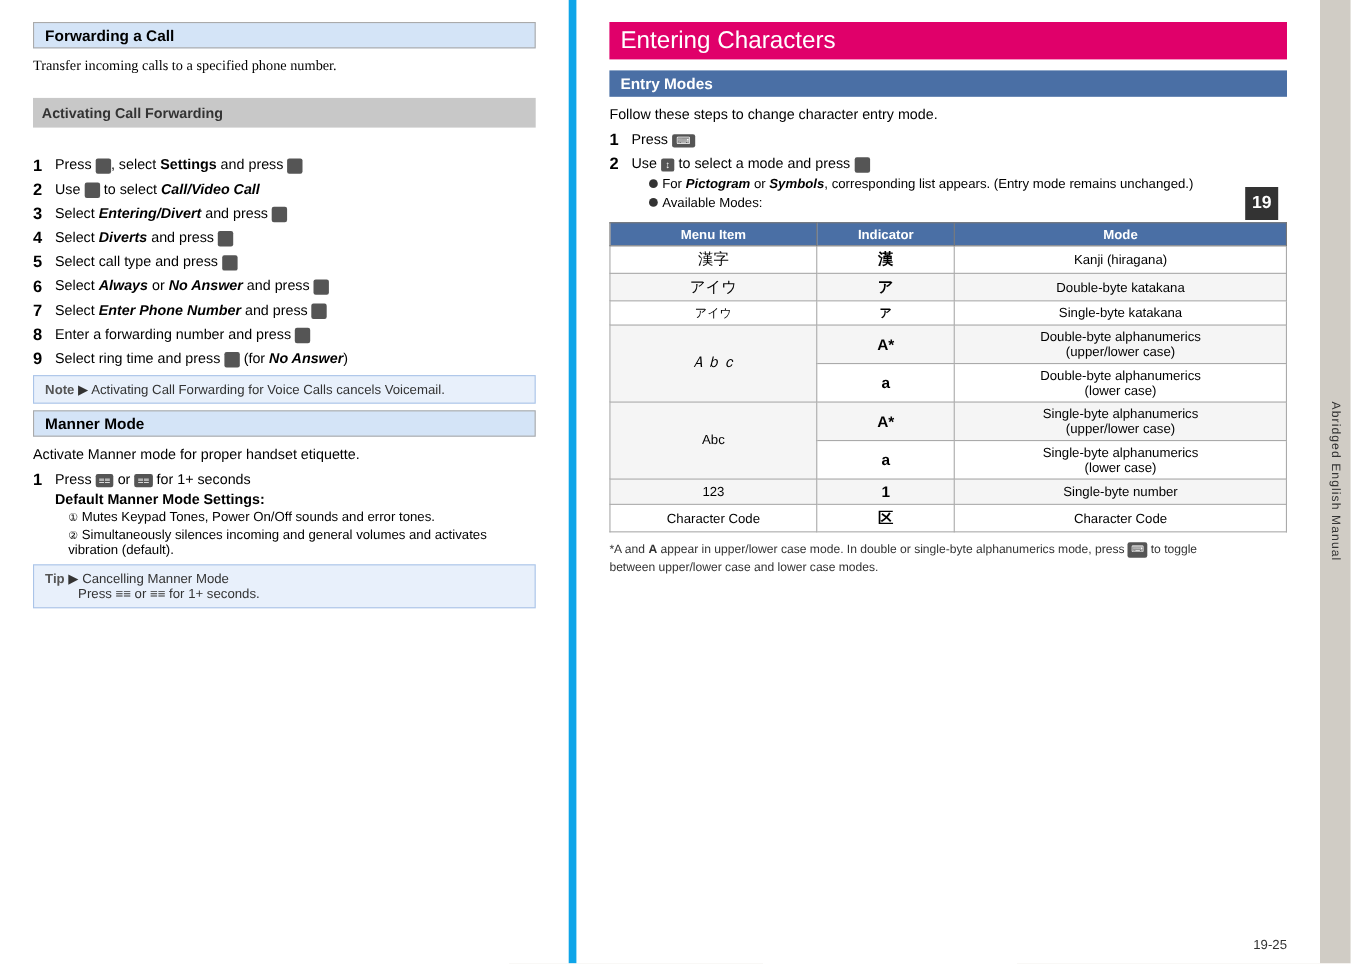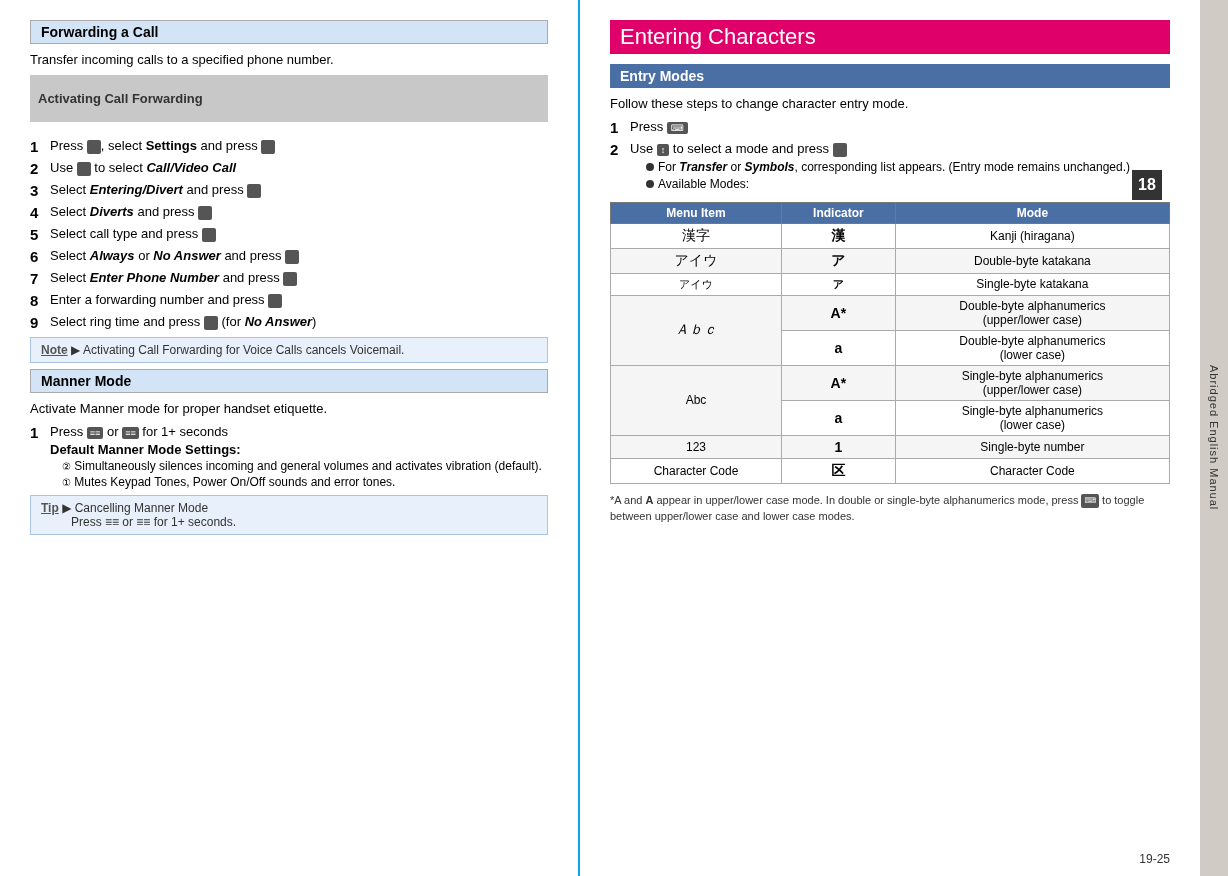--- a/index.html
+++ b/index.html
@@ -15,23 +15,23 @@
 
     .page-container {
       width: 1228px;
       height: 876px;
       background: white;
       display: flex;
       flex-direction: column;
     }
 
     .left-panel {
-      width: 580px;
+      width: 524px;
       padding: 20px 30px;
-      border-right: 2px solid #0ea5e9;
+      border-right: 7px solid #0ea5e9;
     }
 
     .right-panel {
       flex: 1;
       padding: 20px 30px;
       position: relative;
     }
 
     .section-header-pink {
       background: #e0006a;
@@ -47,24 +47,24 @@
       color: white;
       padding: 4px 10px;
       font-size: 14px;
       font-weight: bold;
       margin-bottom: 8px;
     }
 
     .subsection-header-gray {
       background: #c8c8c8;
       color: #333;
-      padding: 16px 8px;
+      padding: 6px 8px;
       font-size: 13px;
       font-weight: bold;
-      margin-bottom: 16px;
+      margin-bottom: 26px;
     }
 
     .forwarding-title {
       background: #d4e4f7;
       border: 1px solid #aaa;
       padding: 3px 10px;
       font-size: 14px;
       font-weight: bold;
       color: #000;
       margin-bottom: 8px;
@@ -75,21 +75,20 @@
       border: 1px solid #aac4e8;
       padding: 5px 10px;
       margin: 6px 0;
       font-size: 12px;
       color: #333;
     }
 
     .note-label {
       font-weight: bold;
       color: #555;
-      text-decoration: underline;
     }
 
     .manner-mode-title {
       background: #d4e4f7;
       border: 1px solid #aaa;
       padding: 3px 10px;
       font-size: 14px;
       font-weight: bold;
       color: #000;
       margin-bottom: 8px;
@@ -226,21 +225,21 @@
 <body>
 
 <div class="page-container">
 
 
   <div class="main-body">
 
     <div class="left-panel">
 
       <div class="forwarding-title">Forwarding a Call</div>
-      <div style="font-size:13px;margin-bottom:8px;">Transfer incoming calls to a specified phone number.</div>
+      <div style="font-size:13px;margin-bottom:21px;font-family:Liberation Serif, serif;">Transfer incoming calls to a specified phone number.</div>
 
       <div class="subsection-header-gray">Activating Call Forwarding</div>
 
       <div class="step-block">
         <span class="step-number">1</span>
         <span>Press <span style="display:inline-block;width:14px;height:14px;background:#555;border-radius:2px;vertical-align:middle;"></span>, select <strong>Settings</strong> and press <span style="display:inline-block;width:14px;height:14px;background:#555;border-radius:2px;vertical-align:middle;"></span></span>
       </div>
       <div class="step-block">
         <span class="step-number">2</span>
         <span>Use <span style="display:inline-block;width:14px;height:14px;background:#555;border-radius:2px;vertical-align:middle;"></span> to select <em><strong>Call/Video Call</strong></em></span>
@@ -286,24 +285,24 @@
       <div class="step-block">
         <span class="step-number">1</span>
         <div>
           <div>
             Press <span style="display:inline-block;background:#555;color:white;font-size:9px;padding:1px 3px;border-radius:2px;vertical-align:middle;">≡≡</span>
             or <span style="display:inline-block;background:#555;color:white;font-size:9px;padding:1px 3px;border-radius:2px;vertical-align:middle;">≡≡</span>
             for 1+ seconds
           </div>
           <div style="margin-top:3px;font-weight:bold;">Default Manner Mode Settings:</div>
           <div style="margin-left:12px;font-size:12px;margin-top:2px;">
-            <span style="font-size:10px;vertical-align:middle;">②</span> <span>Simultaneously silences incoming and general volumes and activates vibration (default).</span>
+            <span style="font-size:10px;vertical-align:middle;">①</span> <span>Mutes Keypad Tones, Power On/Off sounds and error tones.</span>
           </div>
           <div style="margin-left:12px;font-size:12px;margin-top:2px;">
-            <span style="font-size:10px;vertical-align:middle;">①</span> <span>Mutes Keypad Tones, Power On/Off sounds and error tones.</span>
+            <span style="font-size:10px;vertical-align:middle;">②</span> <span>Simultaneously silences incoming and general volumes and activates vibration (default).</span>
           </div>
         </div>
       </div>
 
       <div class="tip-box">
         <span class="note-label">Tip</span>
         <span> ▶ </span>
         <span>Cancelling Manner Mode</span><br>
         <span style="margin-left:30px;">Press ≡≡ or ≡≡ for 1+ seconds.</span>
       </div>
@@ -321,21 +320,21 @@
         <span class="step-number">1</span>
         <span>Press <span style="display:inline-block;background:#555;color:white;font-size:9px;padding:1px 4px;border-radius:2px;vertical-align:middle;">⌨</span></span>
       </div>
 
       <div class="step-block">
         <span class="step-number">2</span>
         <div>
           <div>Use <span style="display:inline-block;background:#555;color:white;font-size:9px;padding:1px 4px;border-radius:2px;vertical-align:middle;">↕</span> to select a mode and press <span style="display:inline-block;width:14px;height:14px;background:#555;border-radius:2px;vertical-align:middle;"></span></div>
           <div class="bullet-list">
             <div class="bullet-item">
-              <span class="circle-bullet"></span>For <strong><em>Transfer</em></strong> or <strong><em>Symbols</em></strong>, corresponding list appears. (Entry mode remains unchanged.)
+              <span class="circle-bullet"></span>For <strong><em>Pictogram</em></strong> or <strong><em>Symbols</em></strong>, corresponding list appears. (Entry mode remains unchanged.)
             </div>
             <div class="bullet-item">
               <span class="circle-bullet"></span>Available Modes:
             </div>
           </div>
         </div>
       </div>
 
       <table class="entry-table">
         <thead>
@@ -391,20 +390,20 @@
           </tr>
         </tbody>
       </table>
 
       <div class="footnote">
         *A and <strong>A</strong> appear in upper/lower case mode. In double or single-byte alphanumerics mode, press <span style="display:inline-block;background:#555;color:white;font-size:8px;padding:1px 3px;border-radius:2px;vertical-align:middle;">⌨</span> to toggle<br>between upper/lower case and lower case modes.
       </div>
 
       <div class="page-num">19-25</div>
 
-      <div style="position:absolute;top:170px;right:38px;background:#333;color:white;width:30px;height:30px;display:flex;align-items:center;justify-content:center;font-size:16px;font-weight:bold;">18</div>
+      <div style="position:absolute;top:170px;right:38px;background:#333;color:white;width:30px;height:30px;display:flex;align-items:center;justify-content:center;font-size:16px;font-weight:bold;">19</div>
     </div>
 
     <div class="sidebar-strip">
       <span>Abridged English Manual</span>
     </div>
   </div>
 </div>
 
 </body></html>

